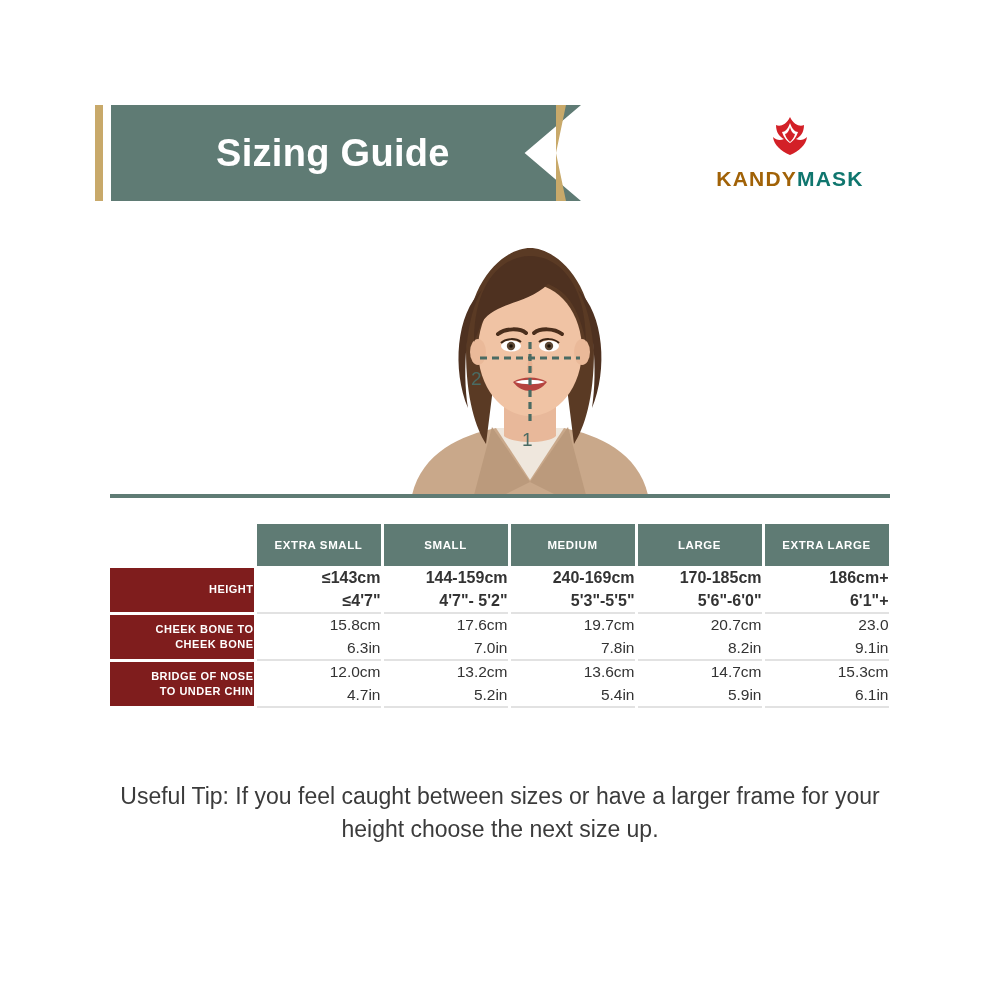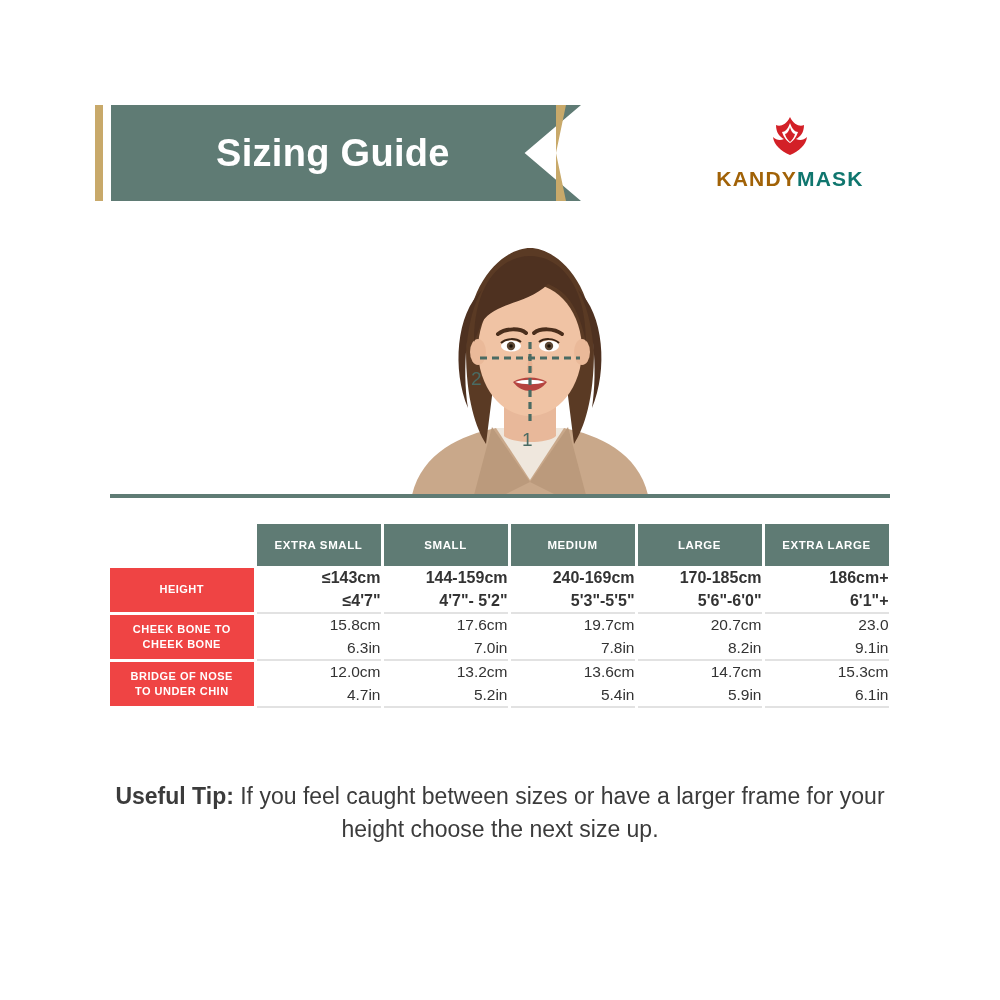--- a/index.html
+++ b/index.html
@@ -132,26 +132,26 @@
     letter-spacing: 0.6px;
     text-align: center;
     height: 42px;
     border-left: 3px solid #ffffff;
     border-right: 3px solid #ffffff;
     margin-top: 12px;
   }
   th.corner { background: transparent; }
 
   td.row-label {
-    background: #ef4444;
+    background: #7f1d1d;
     color: #ffffff;
     font-size: 11px;
     font-weight: bold;
     letter-spacing: 0.5px;
-    text-align: center;
+    text-align: right;
     line-height: 1.35;
     border-top: 3px solid #ffffff;
     border-bottom: 3px solid #ffffff;
     padding: 6px 4px;
   }
   td.cell {
     text-align: right;
     font-size: 15.5px;
     line-height: 1.45;
     color: #333333;
@@ -168,21 +168,21 @@
   .tip {
     position: absolute;
     left: 100px;
     top: 780px;
     width: 800px;
     text-align: center;
     font-size: 23px;
     line-height: 1.45;
     color: #3b3b3b;
   }
-  .tip b { font-weight: bold; }
+  .tip b { font-weight: normal; }
 </style>
 </head>
 <body>
 
 <div class="header">
   <div class="banner">
     <span class="banner-title">Sizing Guide</span>
   </div>
   <div class="banner-edge"></div>
   <div class="banner-edge-right"></div>

